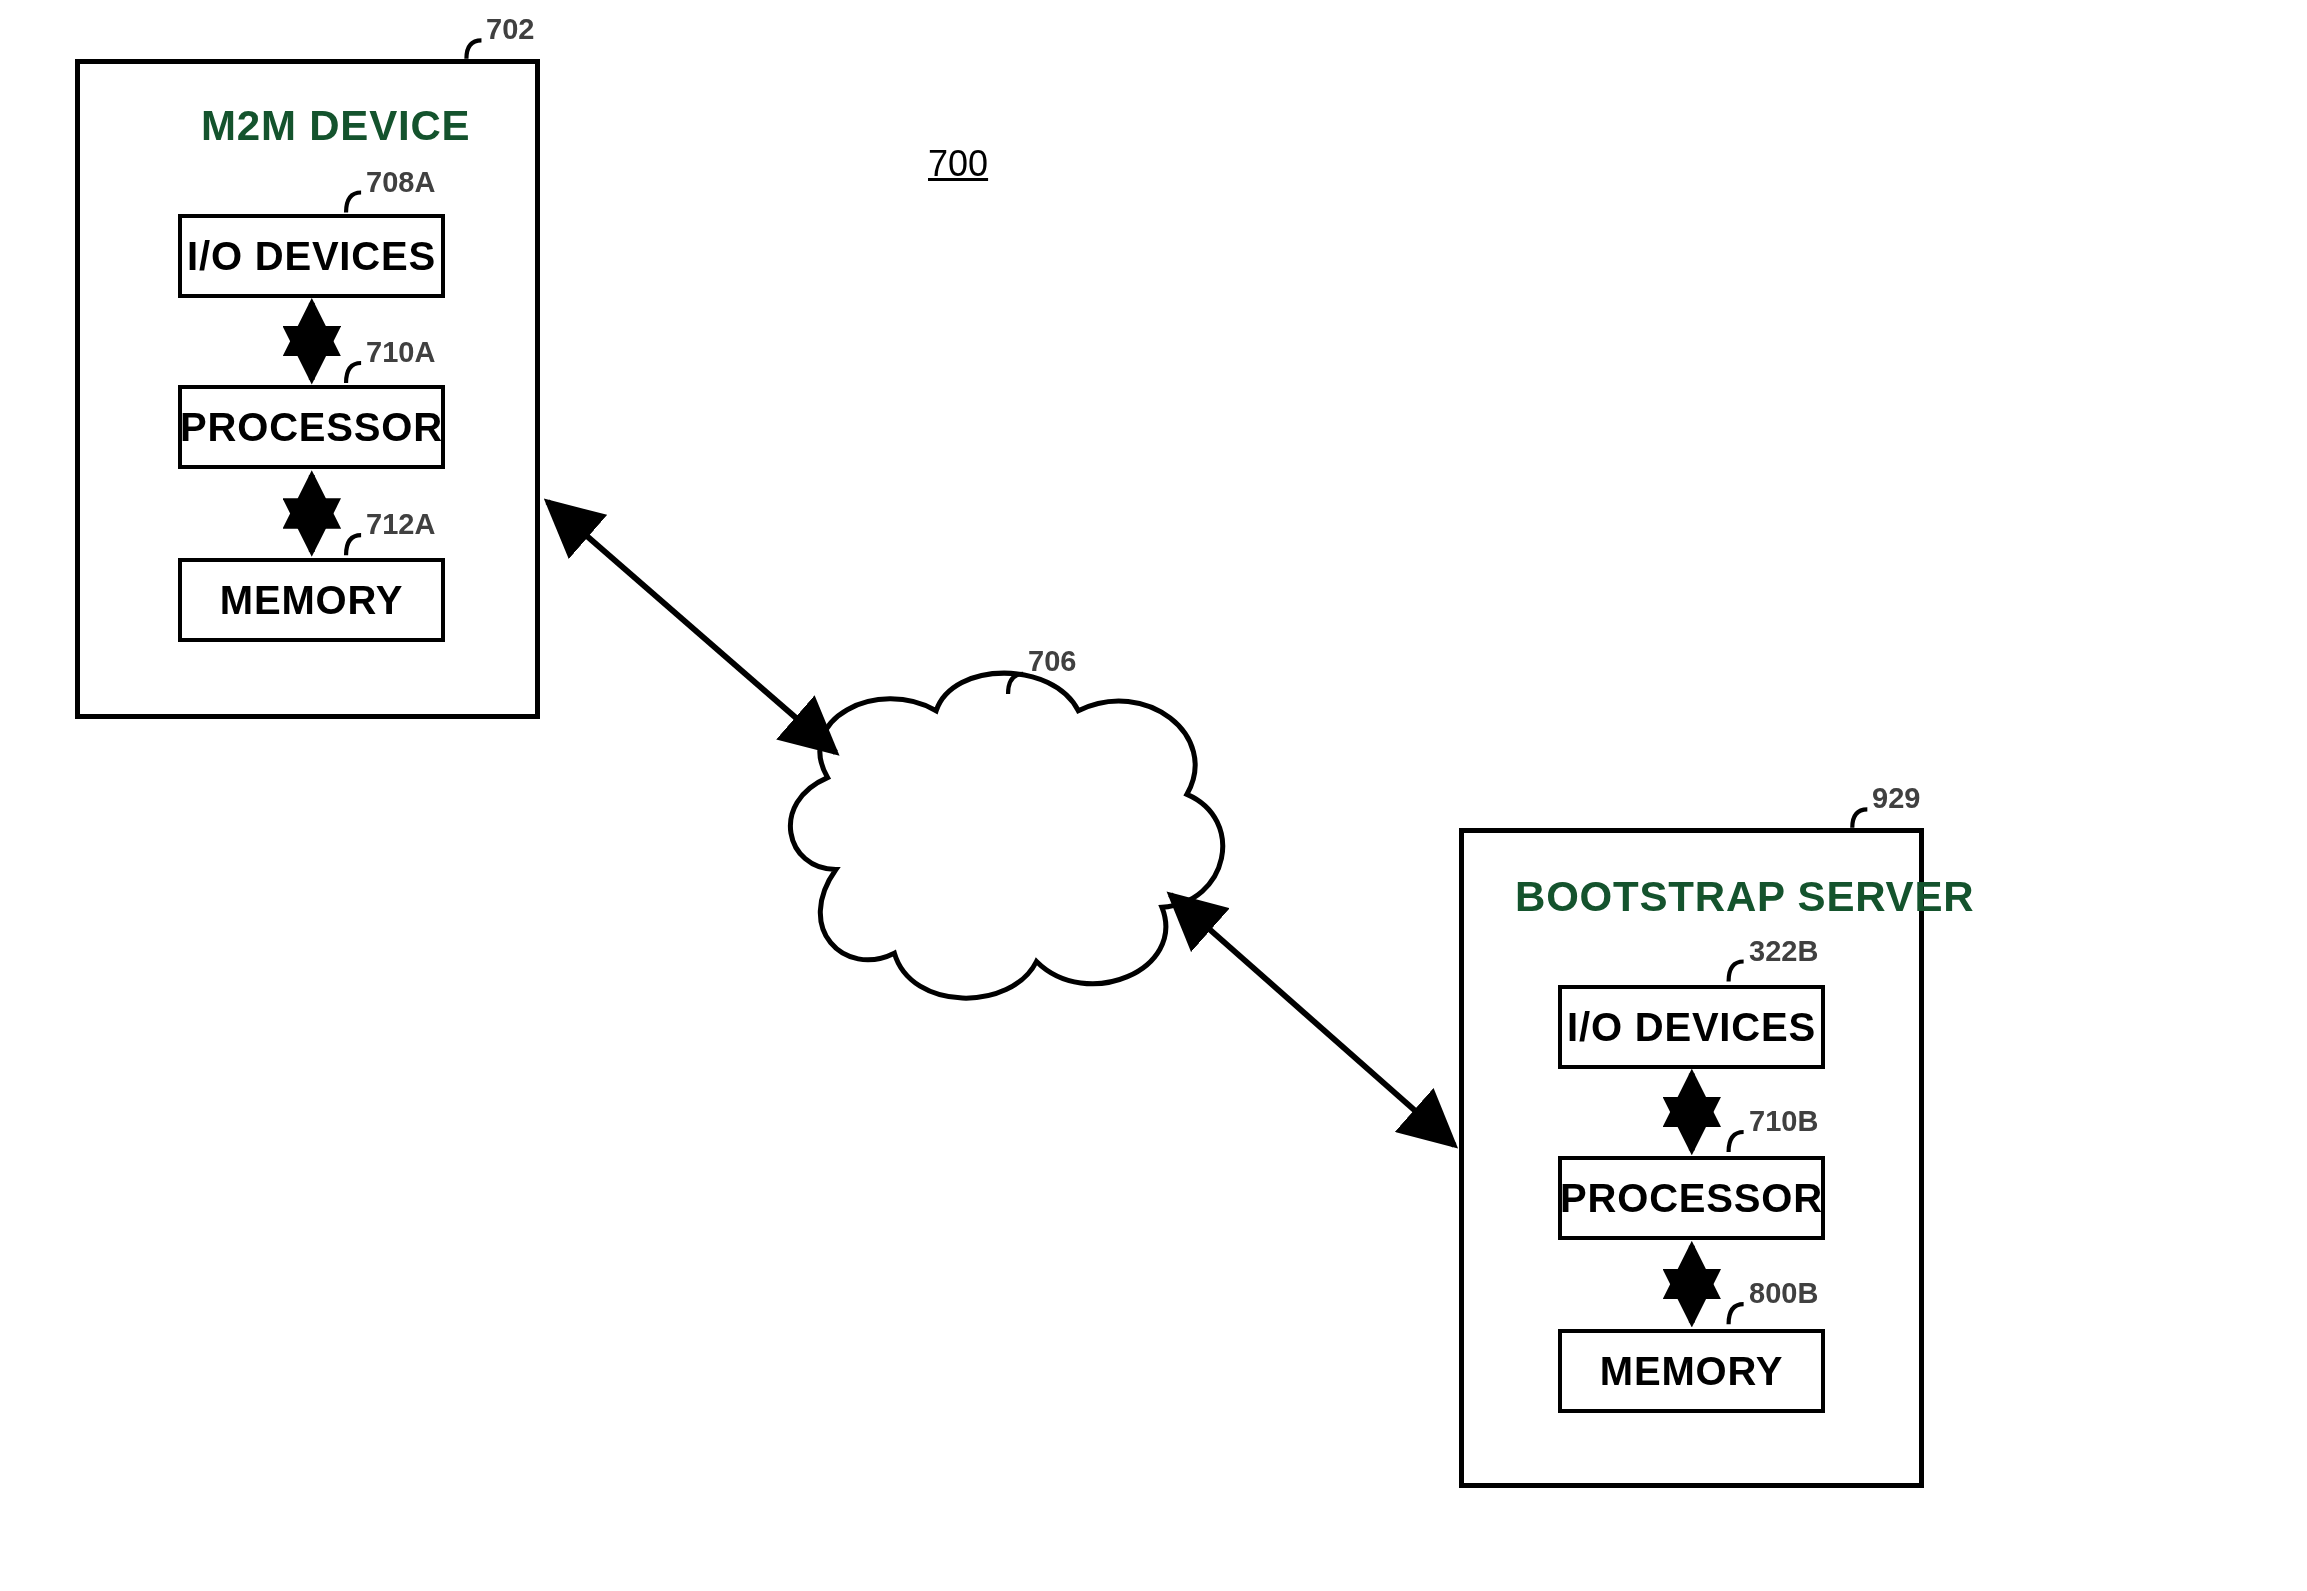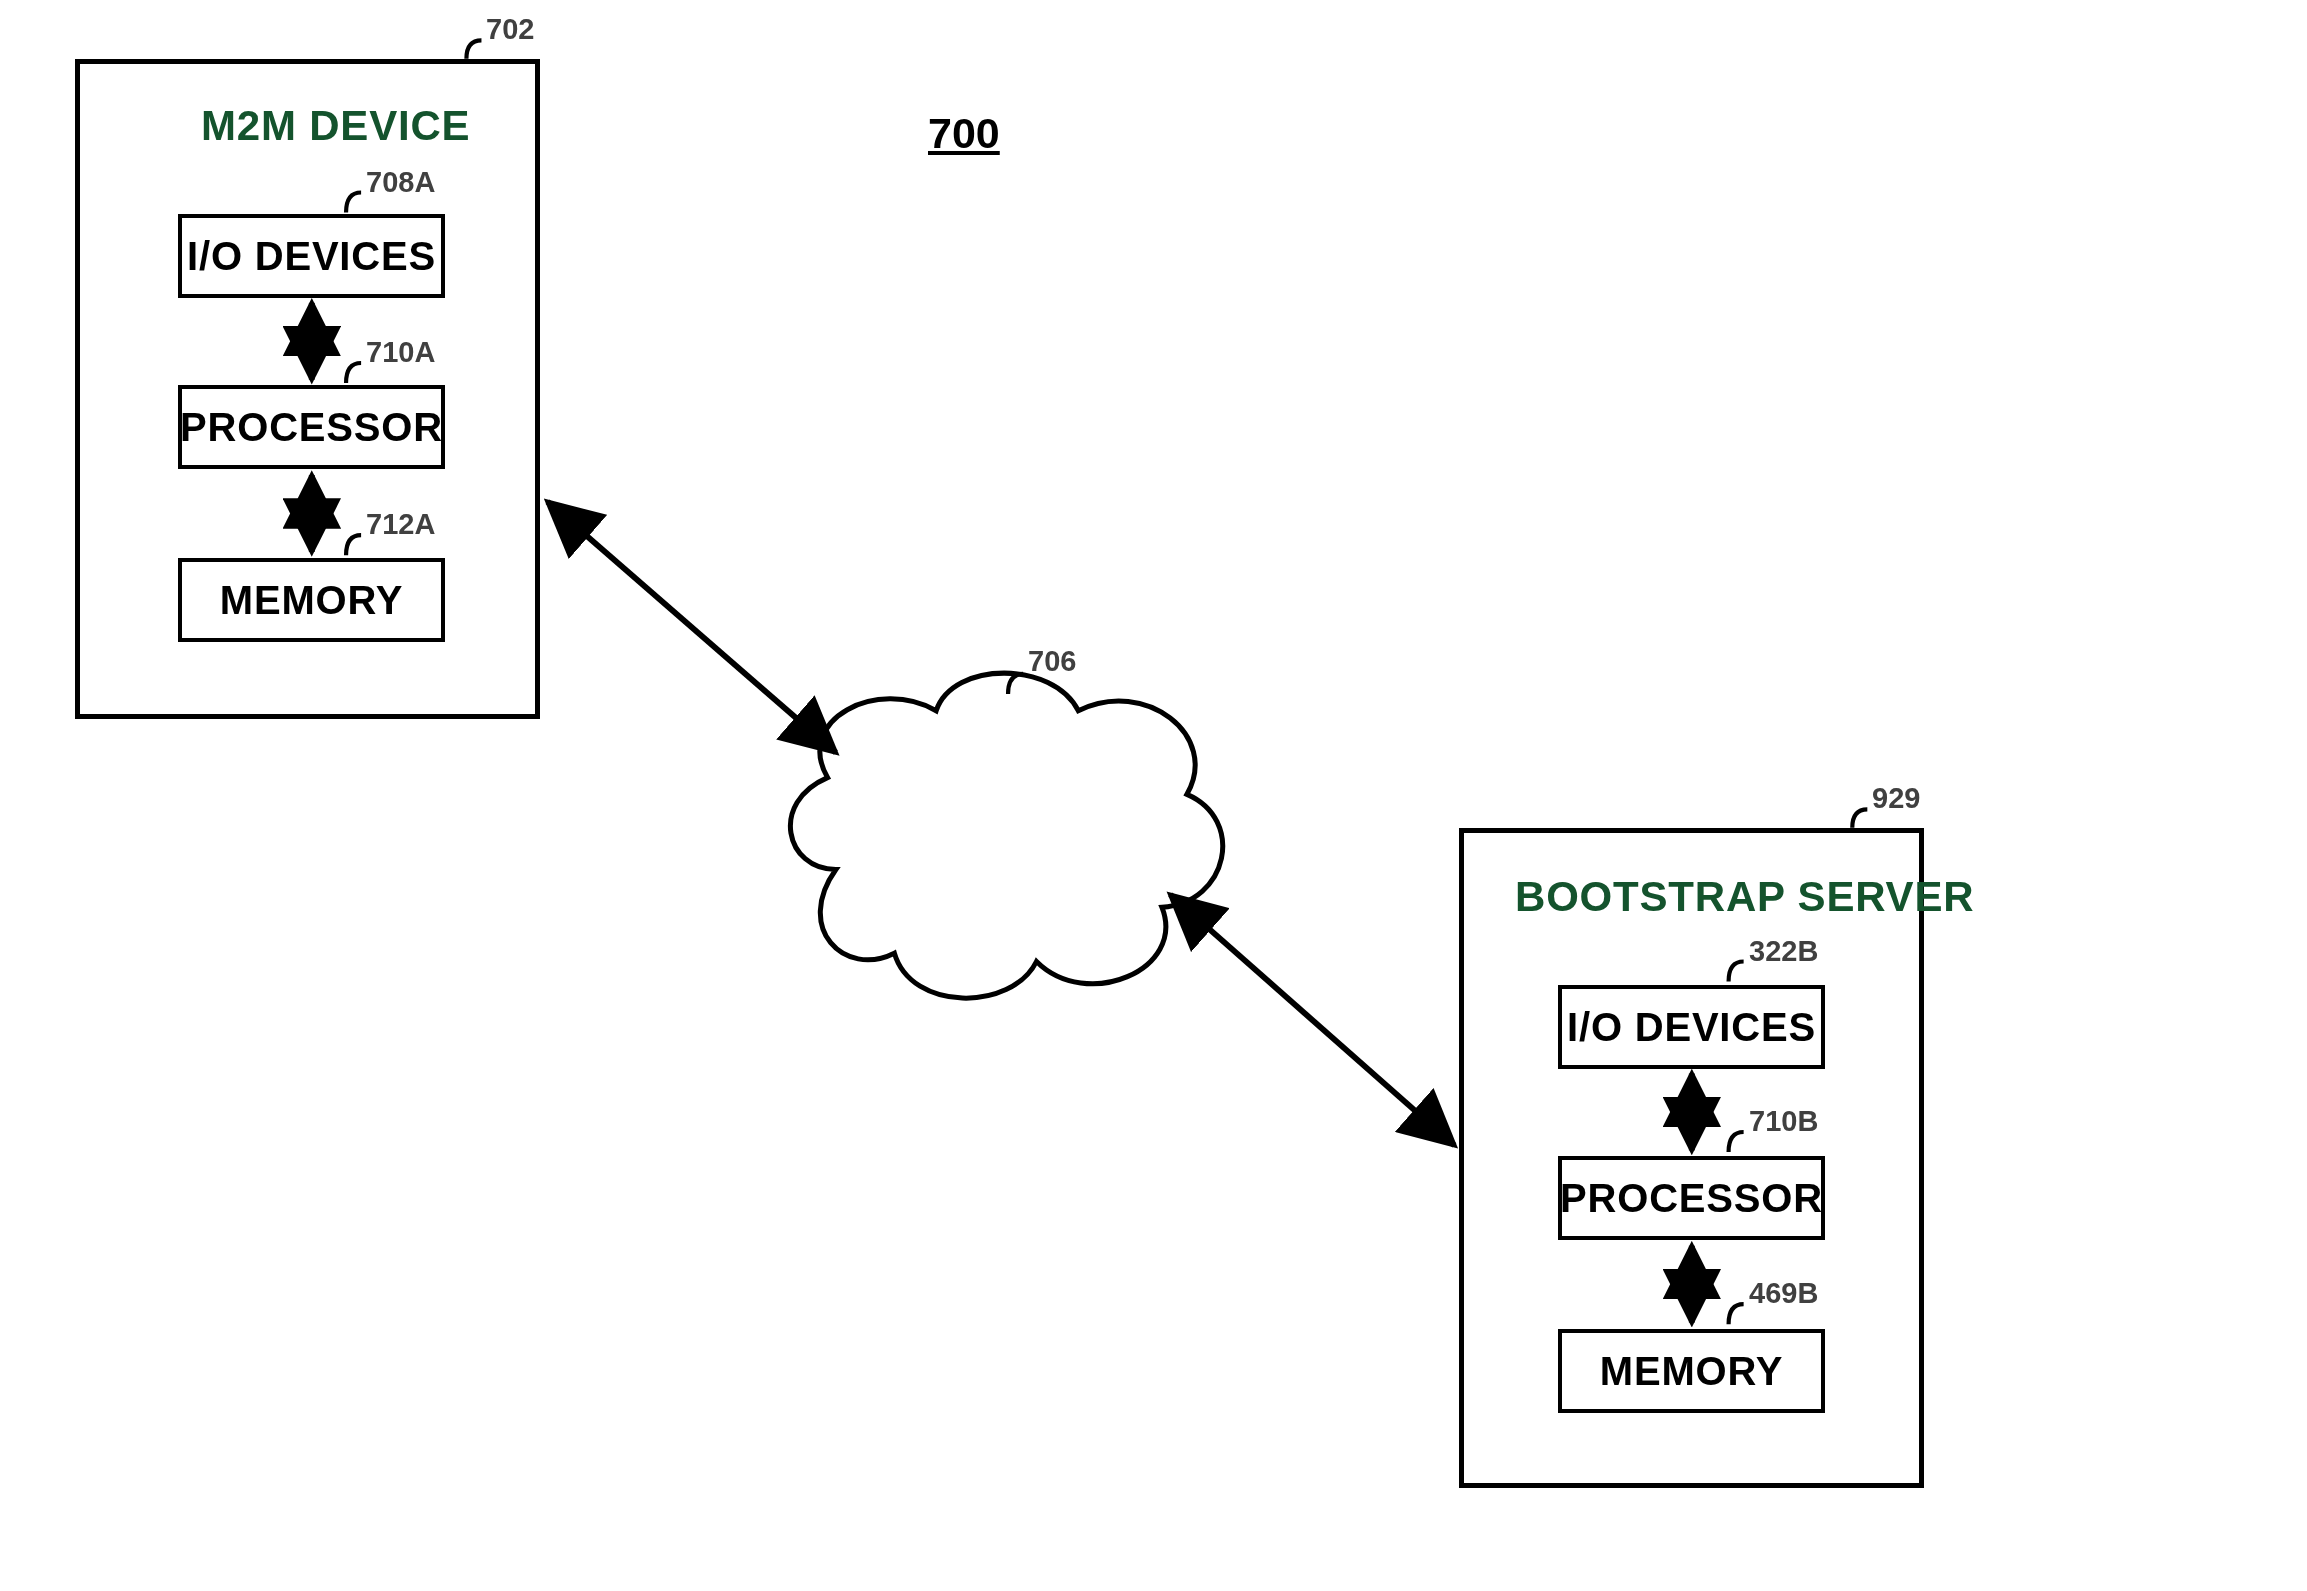--- a/index.html
+++ b/index.html
@@ -43,23 +43,24 @@
     background: #fff;
     display: flex;
     align-items: center;
     justify-content: center;
     font-size: 40px;
     font-weight: 600;
     letter-spacing: 0.8px;
   }
   .fig-title {
     position: absolute;
-    font-size: 43px;
-    font-weight: 700;
+    font-size: 36px;
+    font-weight: 400;
     text-decoration: underline;
+    margin-top: 34px;
   }
   svg.overlay {
     position: absolute;
     left: 0; top: 0;
     width: 2307px; height: 1592px;
     pointer-events: none;
   }
   .hook {
     stroke: #000;
     stroke-width: 5;
@@ -112,21 +113,21 @@
   <div class="ref" style="left:1749px; top:935px;">322B</div>
 
   <div class="sub-box" style="left:1558px; top:1156px; width:267px; height:84px;">
     <span>PROCESSOR</span>
   </div>
   <div class="ref" style="left:1749px; top:1105px;">710B</div>
 
   <div class="sub-box" style="left:1558px; top:1329px; width:267px; height:84px;">
     <span>MEMORY</span>
   </div>
-  <div class="ref" style="left:1749px; top:1277px;">469B</div>
+  <div class="ref" style="left:1749px; top:1277px;">800B</div>
 
   <div class="label" style="left:911px; top:811px;">NETWORK</div>
   <div class="ref" style="left:1028px; top:645px;">706</div>
 
   <svg class="overlay" viewBox="0 0 2760 1904">
     <defs>
       <marker id="ah" viewBox="0 0 12 12" refX="11" refY="6" markerWidth="10" markerHeight="10" orient="auto-start-reverse">
         <path d="M0,0 L12,6 L0,12 z" fill="#000"></path>
       </marker>
     </defs>

